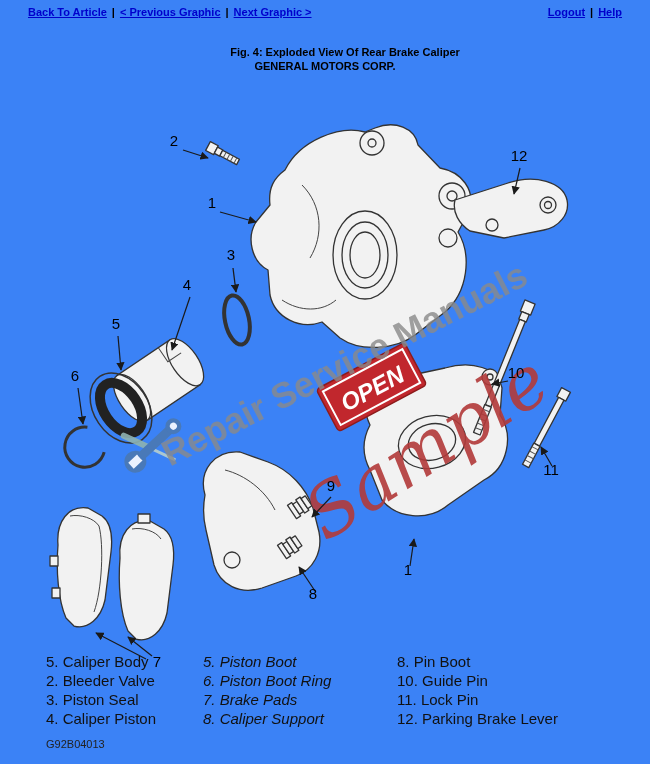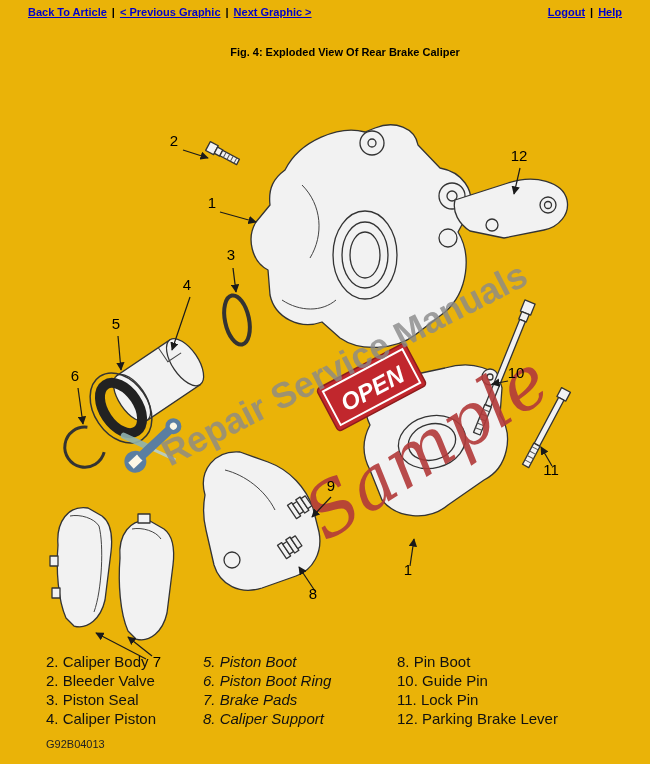--- a/index.html
+++ b/index.html
@@ -1,17 +1,17 @@
 <!DOCTYPE html>
 <html><head>
 <meta charset="utf-8">
 <style>
   html,body { margin:0; padding:0; background:#ffffff; }
   .page {
-    position:relative; width:650px; height:764px; background:#eab308;
+    position:relative; width:650px; height:764px; background:#3b82f6;
     font-family:"Liberation Sans", sans-serif; color:#000; overflow:hidden;
   }
   
   .nav {
     position:absolute; top:6px; left:0; right:0;
     display:flex; justify-content:space-between; padding:0 28px;
     font-size:11px; font-weight:bold;
   }
   .nav a { color:#0000cc; text-decoration:underline; cursor:pointer; }
   .sep { color:#000; margin:0 5px; font-weight:bold; }
@@ -51,20 +51,21 @@
   <div class="nav">
     <div class="nav-left">
       <a>Back To Article</a><span class="sep">|</span><a>&lt; Previous Graphic</a><span class="sep">|</span><a>Next Graphic &gt;</a>
     </div>
     <div class="nav-right">
       <a>Logout</a><span class="sep">|</span><a>Help</a>
     </div>
   </div>
 
   <div class="fig-caption">Fig. 4: Exploded View Of Rear Brake Caliper</div>
+  <div class="company">GENERAL MOTORS CORP.</div>
 
   <svg class="diagram" width="650" height="764" viewBox="0 0 650 764">
     <defs>
       <marker id="arrow" viewBox="0 0 10 10" refX="9" refY="5" markerWidth="7" markerHeight="7" orient="auto-start-reverse">
         <path d="M0,0 L10,5 L0,10 z" fill="#1a1a1a"></path>
       </marker>
     </defs>
 
     <g>
       <path class="part" d="M285,170 C300,140 340,125 365,132 L375,128 C395,120 415,128 418,145 L440,168 C462,172 475,190 470,210 L458,232 C472,255 468,292 445,312 L415,335 C395,350 360,352 340,338 L322,322 C300,330 275,318 270,295 L268,270 C252,262 246,238 256,222 L270,205 C268,188 274,178 285,170 Z"></path>
@@ -230,21 +231,21 @@
       <text class="callout" x="331" y="491" text-anchor="middle">9</text>
       <text class="callout" x="516" y="378" text-anchor="middle">10</text>
       <text class="callout" x="551" y="475" text-anchor="middle">11</text>
       <text class="callout" x="519" y="161" text-anchor="middle">12</text>
       <text class="callout" x="408" y="575" text-anchor="middle">1</text>
     </g>
   </svg>
 
   <div class="legend">
     <div class="legend-col legend-col-1">
-      <div>2. Caliper Body</div>
+      <div>5. Caliper Body</div>
       <div>2. Bleeder Valve</div>
       <div>3. Piston Seal</div>
       <div>4. Caliper Piston</div>
     </div>
     <div class="legend-col legend-col-2">
       <div>5. Piston Boot</div>
       <div>6. Piston Boot Ring</div>
       <div>7. Brake Pads</div>
       <div>8. Caliper Support</div>
     </div>

